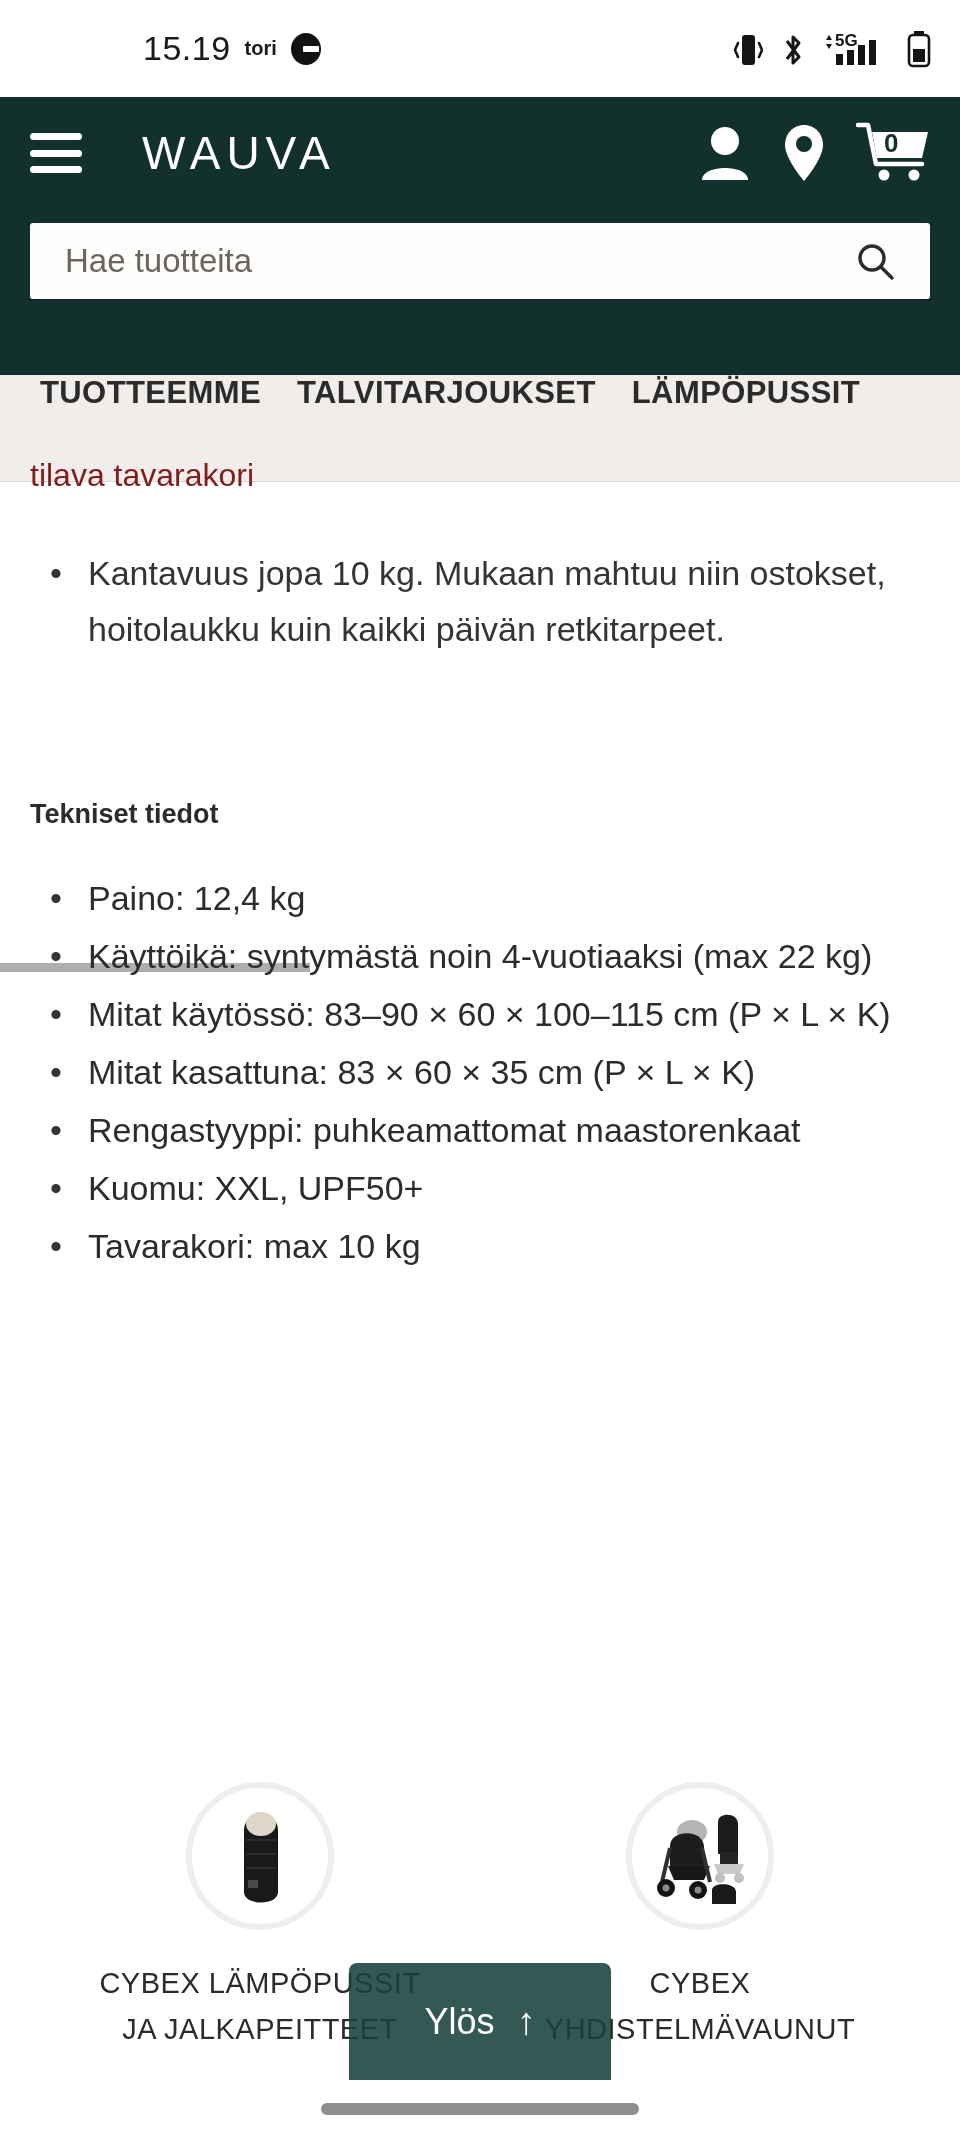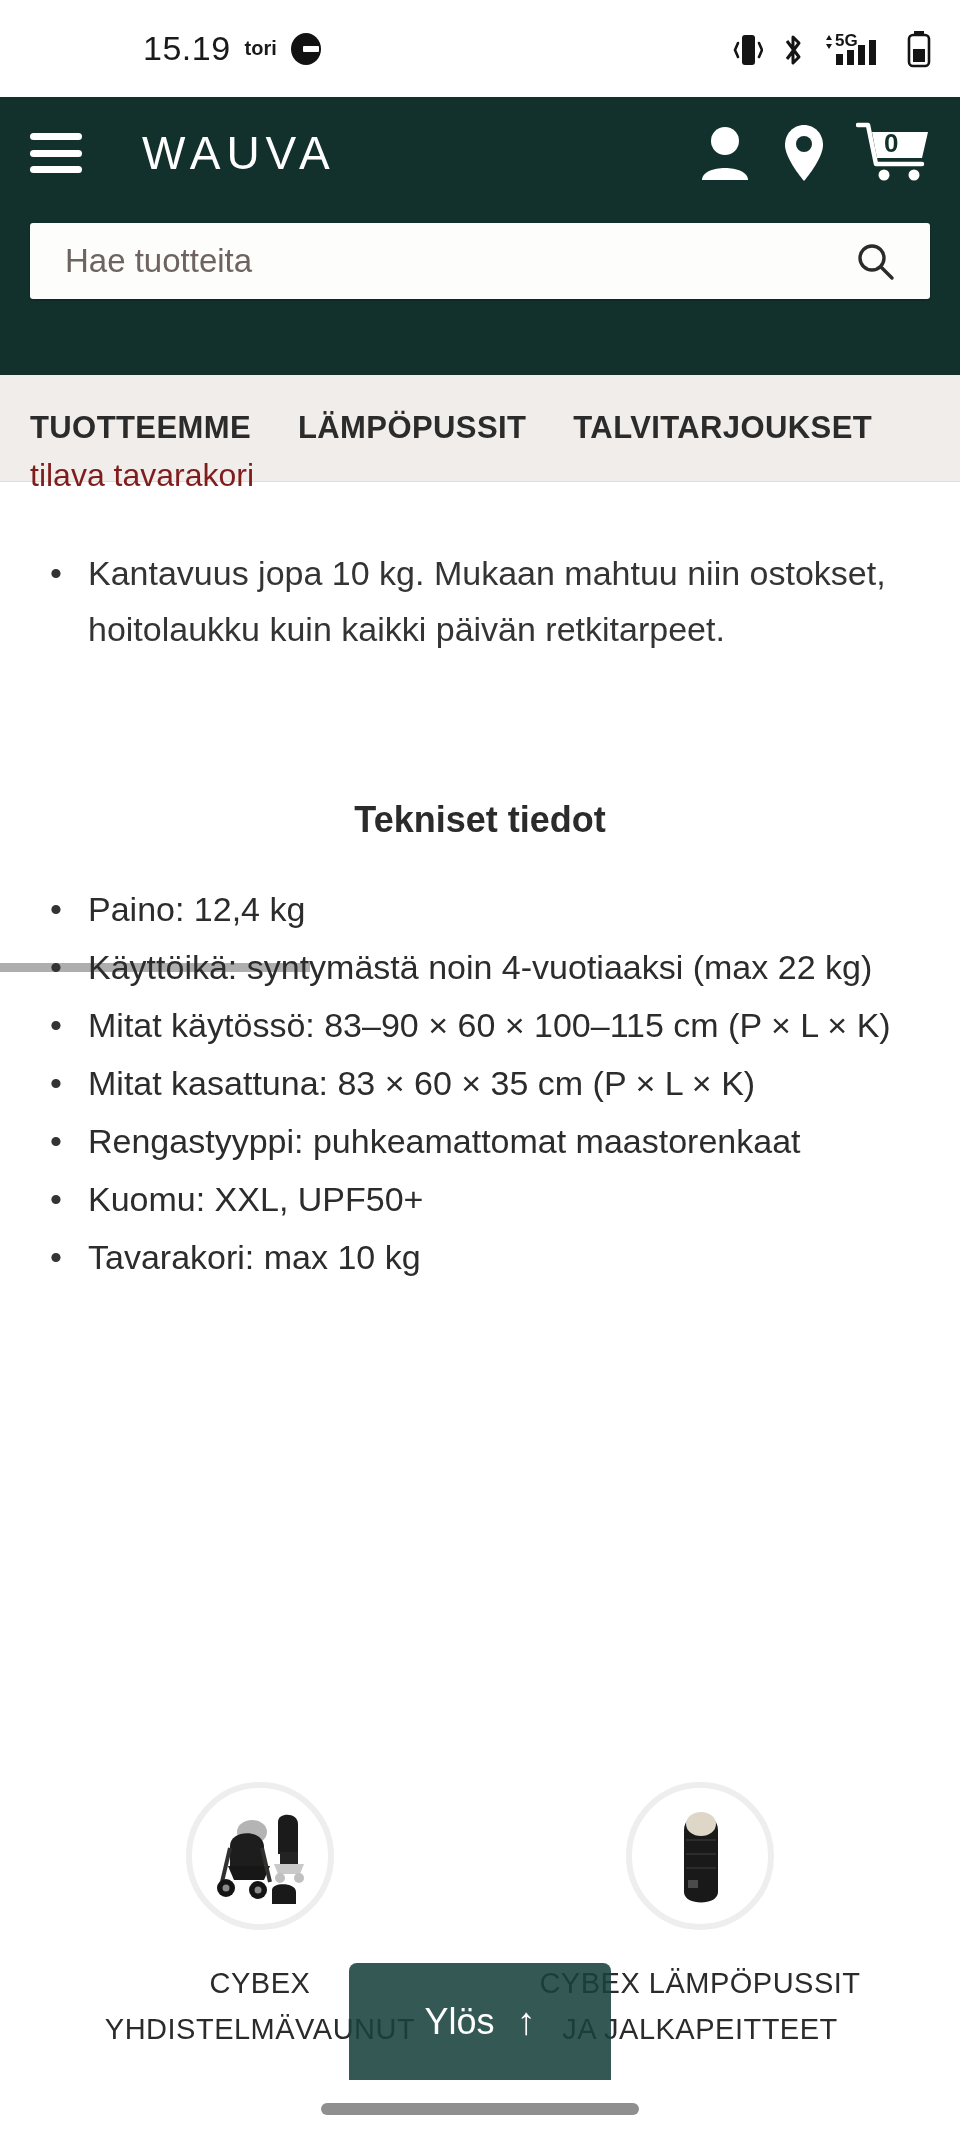--- a/index.html
+++ b/index.html
@@ -61,22 +61,22 @@
   }
   .searchbar input {
     flex: 1; border: none; outline: none; background: transparent;
     font-size: 33px; color: #3f3a3a; font-family: "Liberation Sans", sans-serif;
   }
   .searchbar input::placeholder { color: #6d6360; }
 
   
   .catnav {
     position: absolute; top: 375px; left: 0; width: 960px; height: 106px;
-    background: #f0edeb; display: flex; align-items: center;
-    padding-left: 30px; gap: 47px; overflow: hidden; white-space: nowrap;
+    background: #f0edeb; display: flex; 
+    padding-left: 40px; gap: 36px; overflow: hidden; white-space: nowrap;
   }
   .catnav .tab {
     font-size: 31px; font-weight: bold; color: #2b2b2b; letter-spacing: .4px;
     flex: 0 0 auto;
   }
   .navscroll {
     position: absolute; top: 481px; left: 0; width: 960px; height: 9px;
     background: transparent;
   }
   .navscroll .thumb { width: 310px; height: 9px; background:#aeaeae; }
@@ -97,21 +97,21 @@
     position: relative; padding-left: 58px; margin-bottom: 2px;
     font-size: 34px; line-height: 56px; color: #343434;
   }
   ul.bullets li::before {
     content: "•"; position: absolute; left: 20px; top: 0;
     font-size: 34px; color: #343434;
   }
   ul.bullets.bold li { font-weight: 400; color: #2c2c2c; }
   .spacer-lg { height: 140px; }
   .sec-title {
-    font-size: 36px; font-weight: 700; color: #2b2b2b; margin-bottom: 40px; text-align: center;
+    font-size: 27px; font-weight: 700; color: #2b2b2b; margin-bottom: 40px;
   }
 
   
   .cats {
     position: absolute; top: 1300px; left: 0; width: 960px;
     display: flex; justify-content: space-around; padding: 0 40px;
   }
   .cat { width: 360px; text-align: center; }
   .cat-circle {
     width: 148px; height: 148px; border-radius: 50%;
@@ -211,22 +211,22 @@
         <svg width="40" height="40" viewBox="0 0 40 40">
           <circle cx="17" cy="17" r="12" stroke="#2b2b2b" stroke-width="3.4" fill="none"></circle>
           <line x1="26" y1="26" x2="37" y2="37" stroke="#2b2b2b" stroke-width="3.4" stroke-linecap="round"></line>
         </svg>
       </div>
     </div>
   </div>
 
   <div class="catnav">
     <div class="tab">TUOTTEEMME</div>
+    <div class="tab">TALVITARJOUKSET</div>
     <div class="tab">LÄMPÖPUSSIT</div>
-    <div class="tab">TALVITARJOUKSET</div>
   </div>
 
   <div class="body">
     <div class="navscroll">
       <div class="thumb"></div>
     </div>
 
     <div class="clipped-title">tilava tavarakori</div>
 
     <div class="content">
@@ -243,20 +243,33 @@
         <li>Käyttöikä: syntymästä noin 4-vuotiaaksi (max 22 kg)</li>
         <li>Mitat käytössö: 83–90 × 60 × 100–115 cm (P × L × K)</li>
         <li>Mitat kasattuna: 83 × 60 × 35 cm (P × L × K)</li>
         <li>Rengastyyppi: puhkeamattomat maastorenkaat</li>
         <li>Kuomu: XXL, UPF50+</li>
         <li>Tavarakori: max 10 kg</li>
       </ul>
     </div>
 
     <div class="cats">
+      <div class="cat">
+        <div class="cat-circle">
+          <svg width="120" height="120" viewBox="0 0 120 120">
+            <path d="M44 34 C44 14 78 14 78 34 L78 96 C78 110 44 110 44 96 Z" fill="#191919"></path>
+            <ellipse cx="61" cy="28" rx="15" ry="12" fill="#ded6c6"></ellipse>
+            <path d="M46 44 L76 44" stroke="#2c2c2c" stroke-width="2"></path>
+            <path d="M46 58 L76 58" stroke="#2c2c2c" stroke-width="2"></path>
+            <path d="M46 72 L76 72" stroke="#2c2c2c" stroke-width="2"></path>
+            <rect x="48" y="84" width="10" height="8" fill="#4a4a4a"></rect>
+          </svg>
+        </div>
+        <div class="cat-label">CYBEX LÄMPÖPUSSIT JA JALKAPEITTEET</div>
+      </div>
       <div class="cat">
         <div class="cat-circle">
           <svg width="120" height="120" viewBox="0 0 120 120">
             <ellipse cx="52" cy="36" rx="15" ry="12" fill="#b4b4b4"></ellipse>
             <path d="M30 50 C30 34 62 32 64 50 L64 70 L30 70 Z" fill="#1d1d1d"></path>
             <path d="M28 70 L70 70 L64 84 L34 84 Z" fill="#171717"></path>
             <line x1="30" y1="52" x2="22" y2="86" stroke="#30302e" stroke-width="4"></line>
             <line x1="62" y1="52" x2="70" y2="86" stroke="#30302e" stroke-width="4"></line>
             <circle cx="26" cy="92" r="9" fill="#141414"></circle>
             <circle cx="26" cy="92" r="3.5" fill="#8a8a8a"></circle>
@@ -265,33 +278,20 @@
             <path d="M78 26 C78 16 98 16 98 28 L98 58 L78 58 Z" fill="#1b1b1b"></path>
             <rect x="80" y="56" width="18" height="12" fill="#232323"></rect>
             <path d="M74 68 L104 68 L100 78 L78 78 Z" fill="#c9c9c9"></path>
             <circle cx="80" cy="82" r="5" fill="#c0c0c0"></circle>
             <circle cx="99" cy="82" r="5" fill="#c0c0c0"></circle>
             <path d="M72 94 C72 86 96 86 96 96 L96 108 L72 108 Z" fill="#191919"></path>
           </svg>
         </div>
         <div class="cat-label">CYBEX YHDISTELMÄVAUNUT</div>
       </div>
-      <div class="cat">
-        <div class="cat-circle">
-          <svg width="120" height="120" viewBox="0 0 120 120">
-            <path d="M44 34 C44 14 78 14 78 34 L78 96 C78 110 44 110 44 96 Z" fill="#191919"></path>
-            <ellipse cx="61" cy="28" rx="15" ry="12" fill="#ded6c6"></ellipse>
-            <path d="M46 44 L76 44" stroke="#2c2c2c" stroke-width="2"></path>
-            <path d="M46 58 L76 58" stroke="#2c2c2c" stroke-width="2"></path>
-            <path d="M46 72 L76 72" stroke="#2c2c2c" stroke-width="2"></path>
-            <rect x="48" y="84" width="10" height="8" fill="#4a4a4a"></rect>
-          </svg>
-        </div>
-        <div class="cat-label">CYBEX LÄMPÖPUSSIT JA JALKAPEITTEET</div>
-      </div>
     </div>
   </div>
 
   <div class="totop">
     <span>Ylös</span>
     <span class="arrow">↑</span>
   </div>
 
   <div class="gesture"></div>
 </div>

